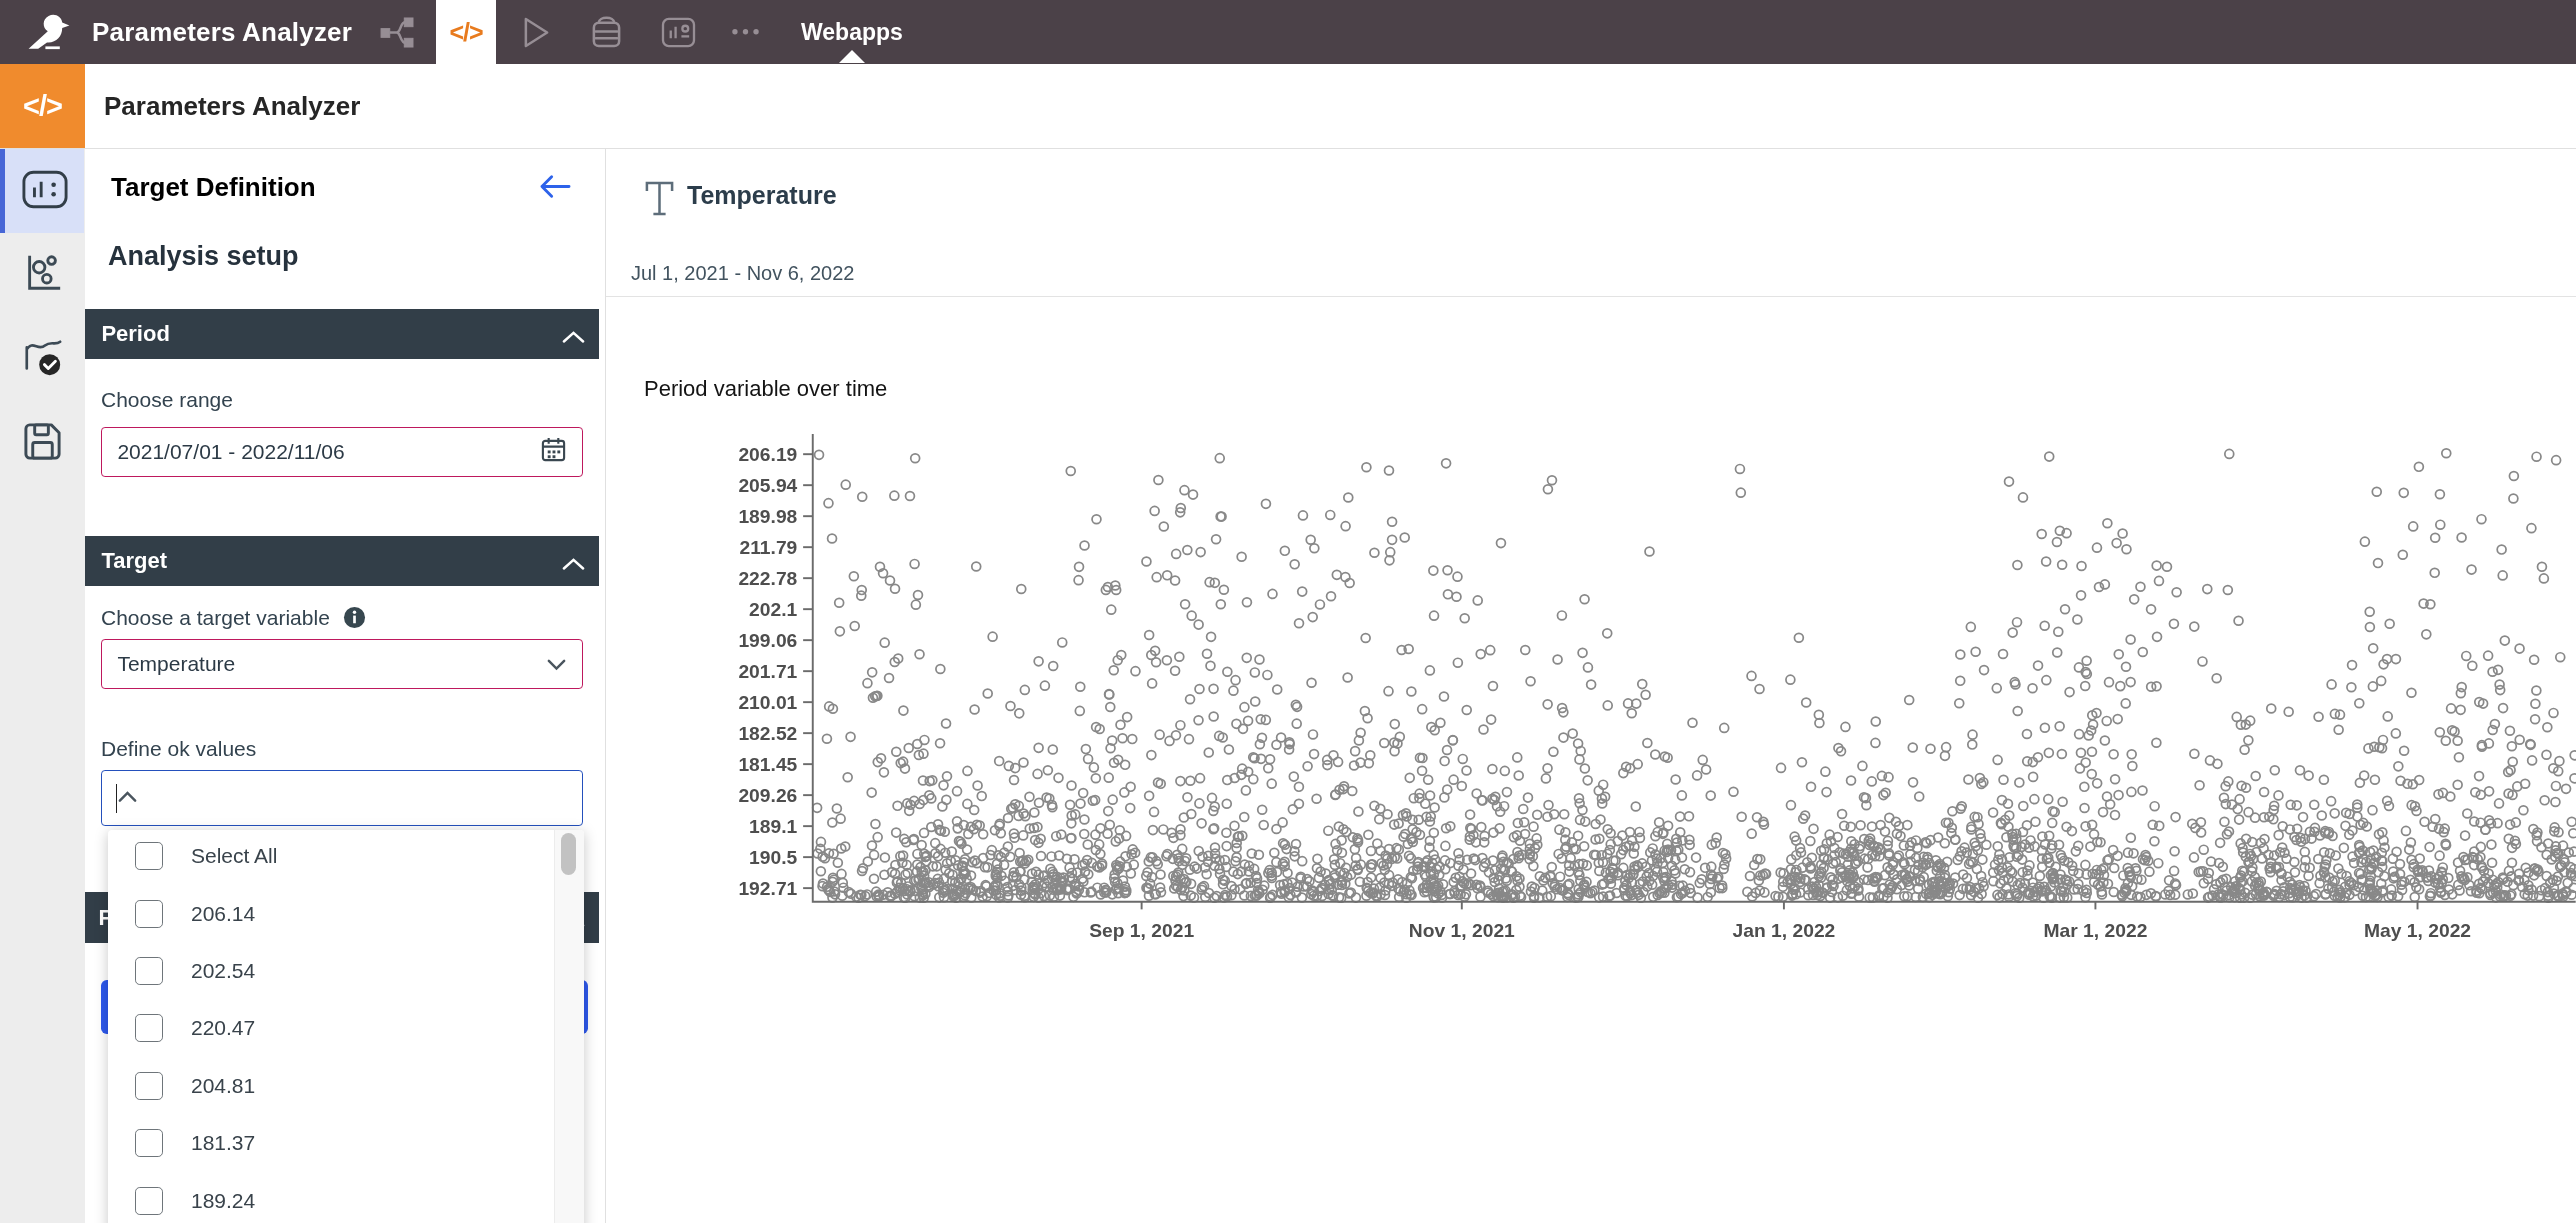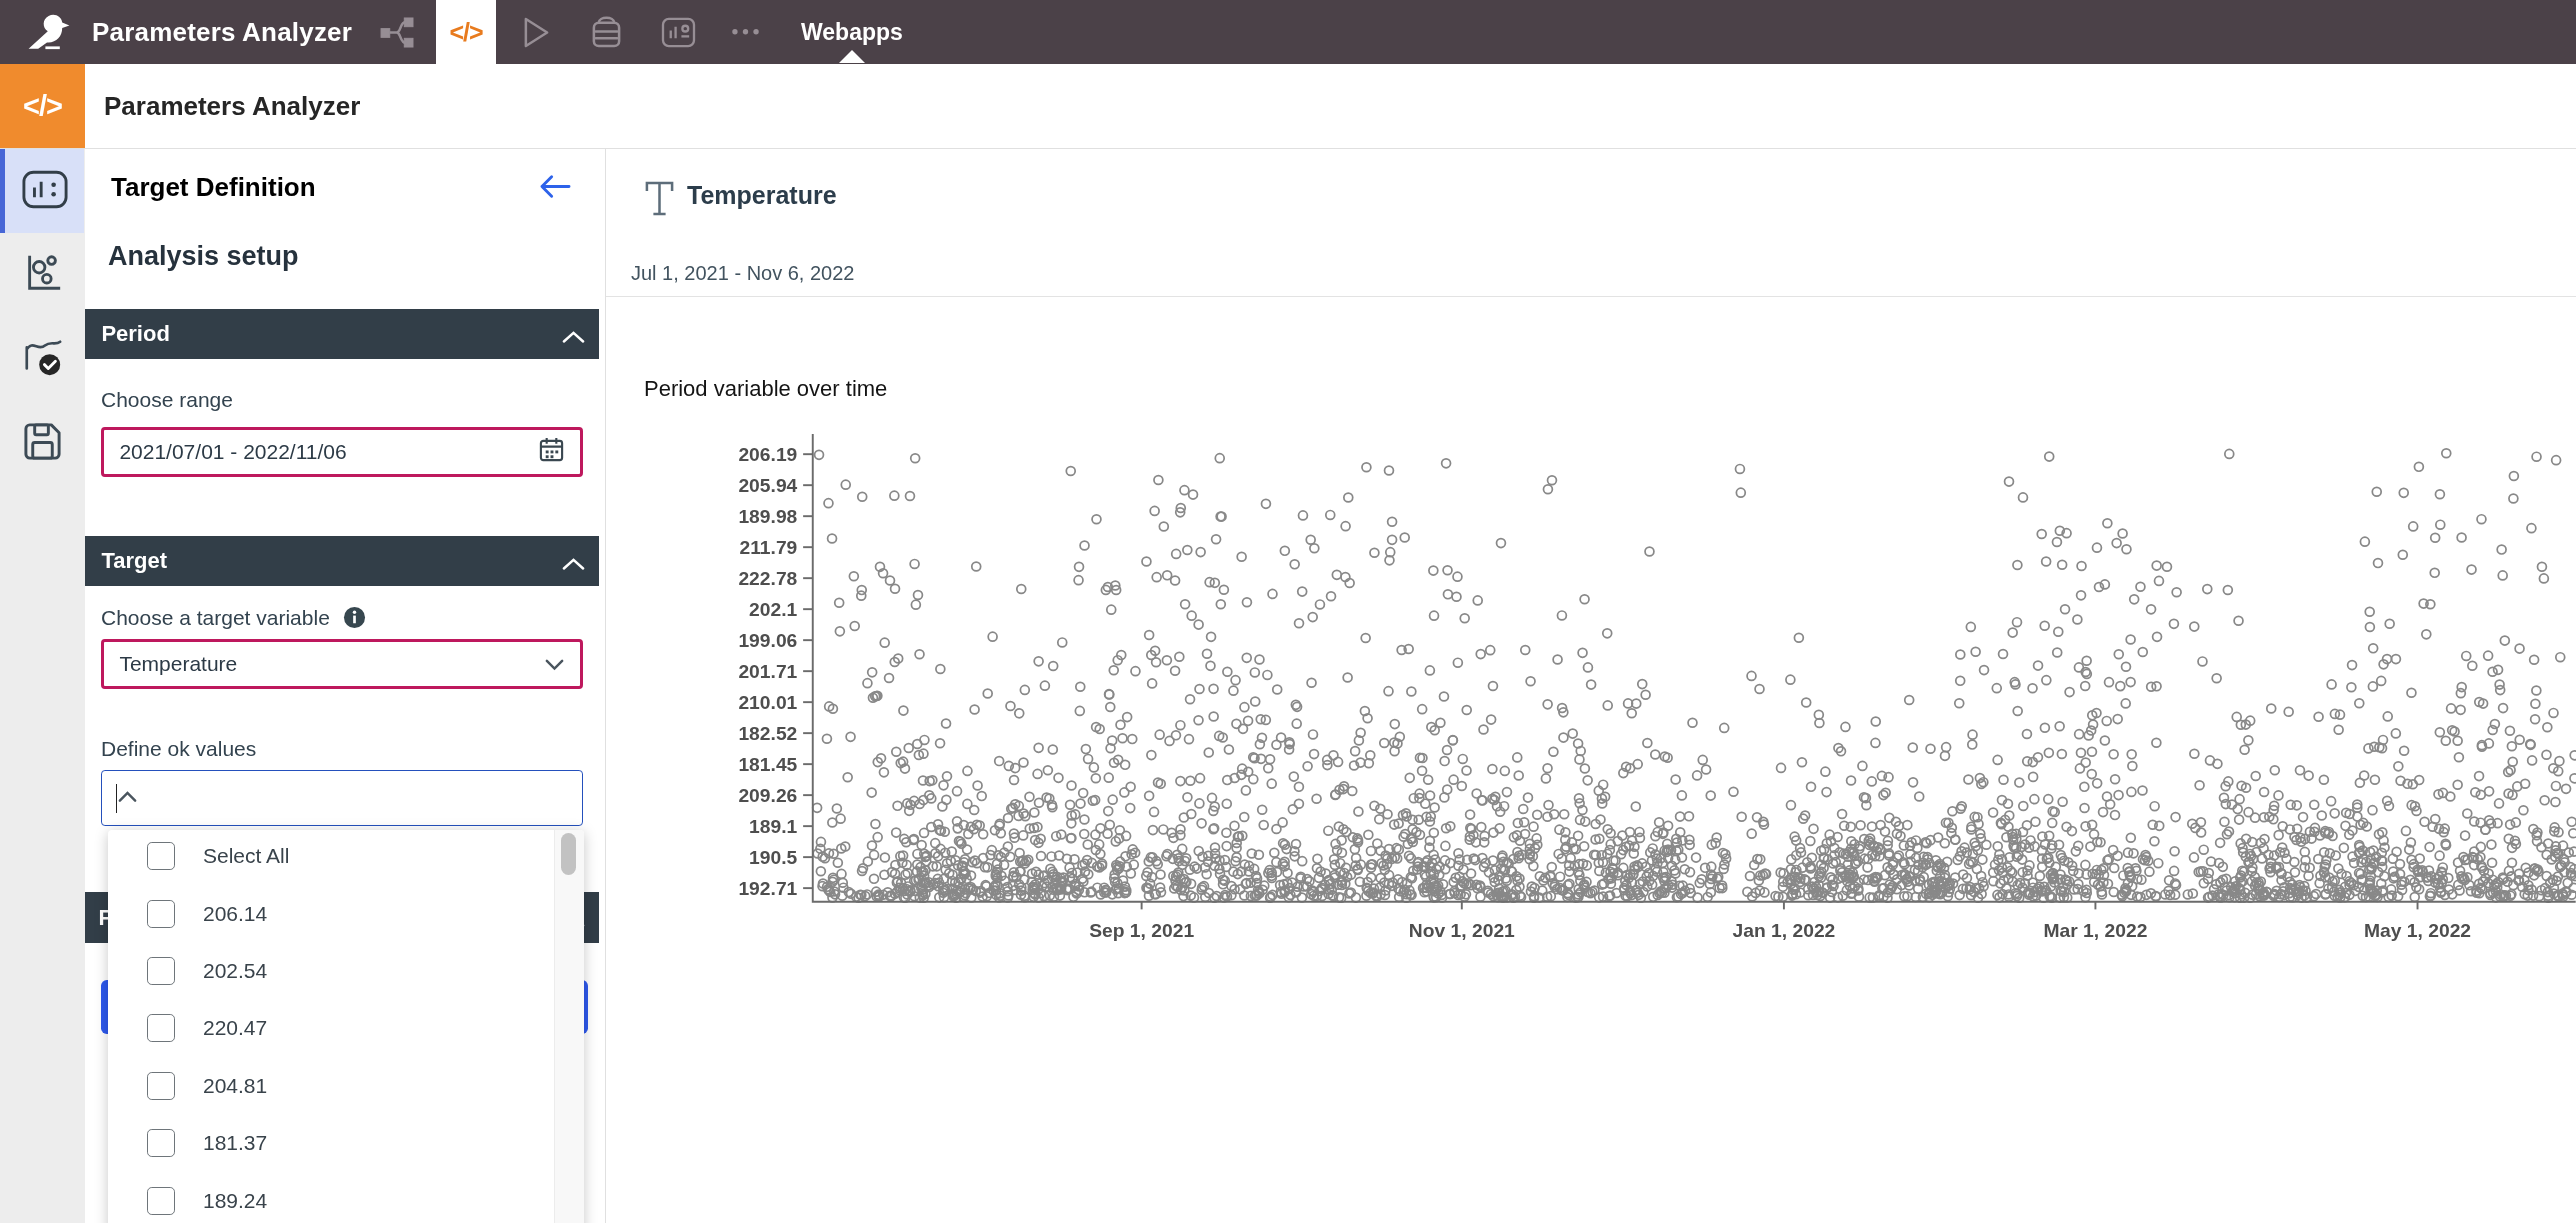--- a/index.html
+++ b/index.html
@@ -35,37 +35,37 @@
   #panel-divider{left:605px;top:149px;width:1px;height:1075px;background:#e0e0e0;}
   #nav-title{left:111px;top:172px;font-size:26px;font-weight:bold;color:#000000;}
   #back-arrow{left:536px;top:172px;}
   #panel-subtitle{left:108px;top:241px;font-size:27px;font-weight:bold;color:#26323d;}
 
   .section-header{left:85px;width:514px;height:50px;background:#323e48;color:#fff;display:flex;align-items:center;
     padding-left:16.4px;box-sizing:border-box;font-size:22px;font-weight:bold;}
   .section-chevron{position:absolute;right:13.5px;top:15.4px;}
 
   .field-label{left:101px;font-size:21px;color:#33434f;}
-  .input-box{left:101px;width:482px;height:50px;border:3px solid #be185d;border-radius:3.9px;background:#fff;
+  .input-box{left:101px;width:482px;height:50px;border:1px solid #be185d;border-radius:3.9px;background:#fff;
     box-sizing:border-box;display:flex;align-items:center;padding:0 15.4px;font-size:21px;color:#2c3a46;}
   .input-box .grow{flex:1;}
 
   #ok-input{left:101px;top:770px;width:482px;height:56px;border:1.9px solid #2450bc;border-radius:3.9px;background:#fff;
     box-sizing:border-box;display:flex;align-items:center;padding:0 13.5px;}
   #caret{width:1.9px;height:29px;background:#222;}
 
   
   #hidden-section{left:85px;top:892px;width:514px;height:51px;background:#323e48;color:#fff;display:flex;align-items:center;
     padding-left:13.5px;box-sizing:border-box;font-size:22px;font-weight:bold;z-index:2;}
   #hidden-button{left:101px;top:980px;width:487px;height:54px;background:#2e59ee;border-radius:5.8px;z-index:2;}
 
   
   #dropdown{left:108px;top:830px;width:476px;height:405px;background:#fff;border-radius:3.9px;z-index:3;
     box-shadow:0 2.9px 13.5px rgba(0,0,0,0.22);overflow:hidden;}
-  .dd-row{position:absolute;left:0;width:447px;height:57px;display:flex;align-items:center;padding-left:12px;}
+  .dd-row{position:absolute;left:0;width:447px;height:57px;display:flex;align-items:center;}
   .dd-check{width:26px;height:26px;border:1.9px solid #6e757a;border-radius:4.8px;background:#fff;margin-left:27px;flex:none;}
   .dd-label{margin-left:28px;font-size:21px;color:#39434b;}
   #dd-track{position:absolute;right:0;top:0;width:29px;height:100%;background:#f8f8f8;border-left:1px solid #ececec;}
   #dd-thumb{position:absolute;left:453px;top:2.9px;width:15.4px;height:42px;border-radius:7.7px;background:#c2c2c2;}
 
   
   #main-divider{left:606px;top:296px;width:1970px;height:1px;background:#e3e3e3;}
   #var-title{left:687px;top:181px;font-size:25px;font-weight:bold;color:#2c3d4b;}
   #var-dates{left:631px;top:262px;font-size:20px;color:#42535f;}
   #chart-title{left:644px;top:376px;font-size:22px;color:#141414;}

